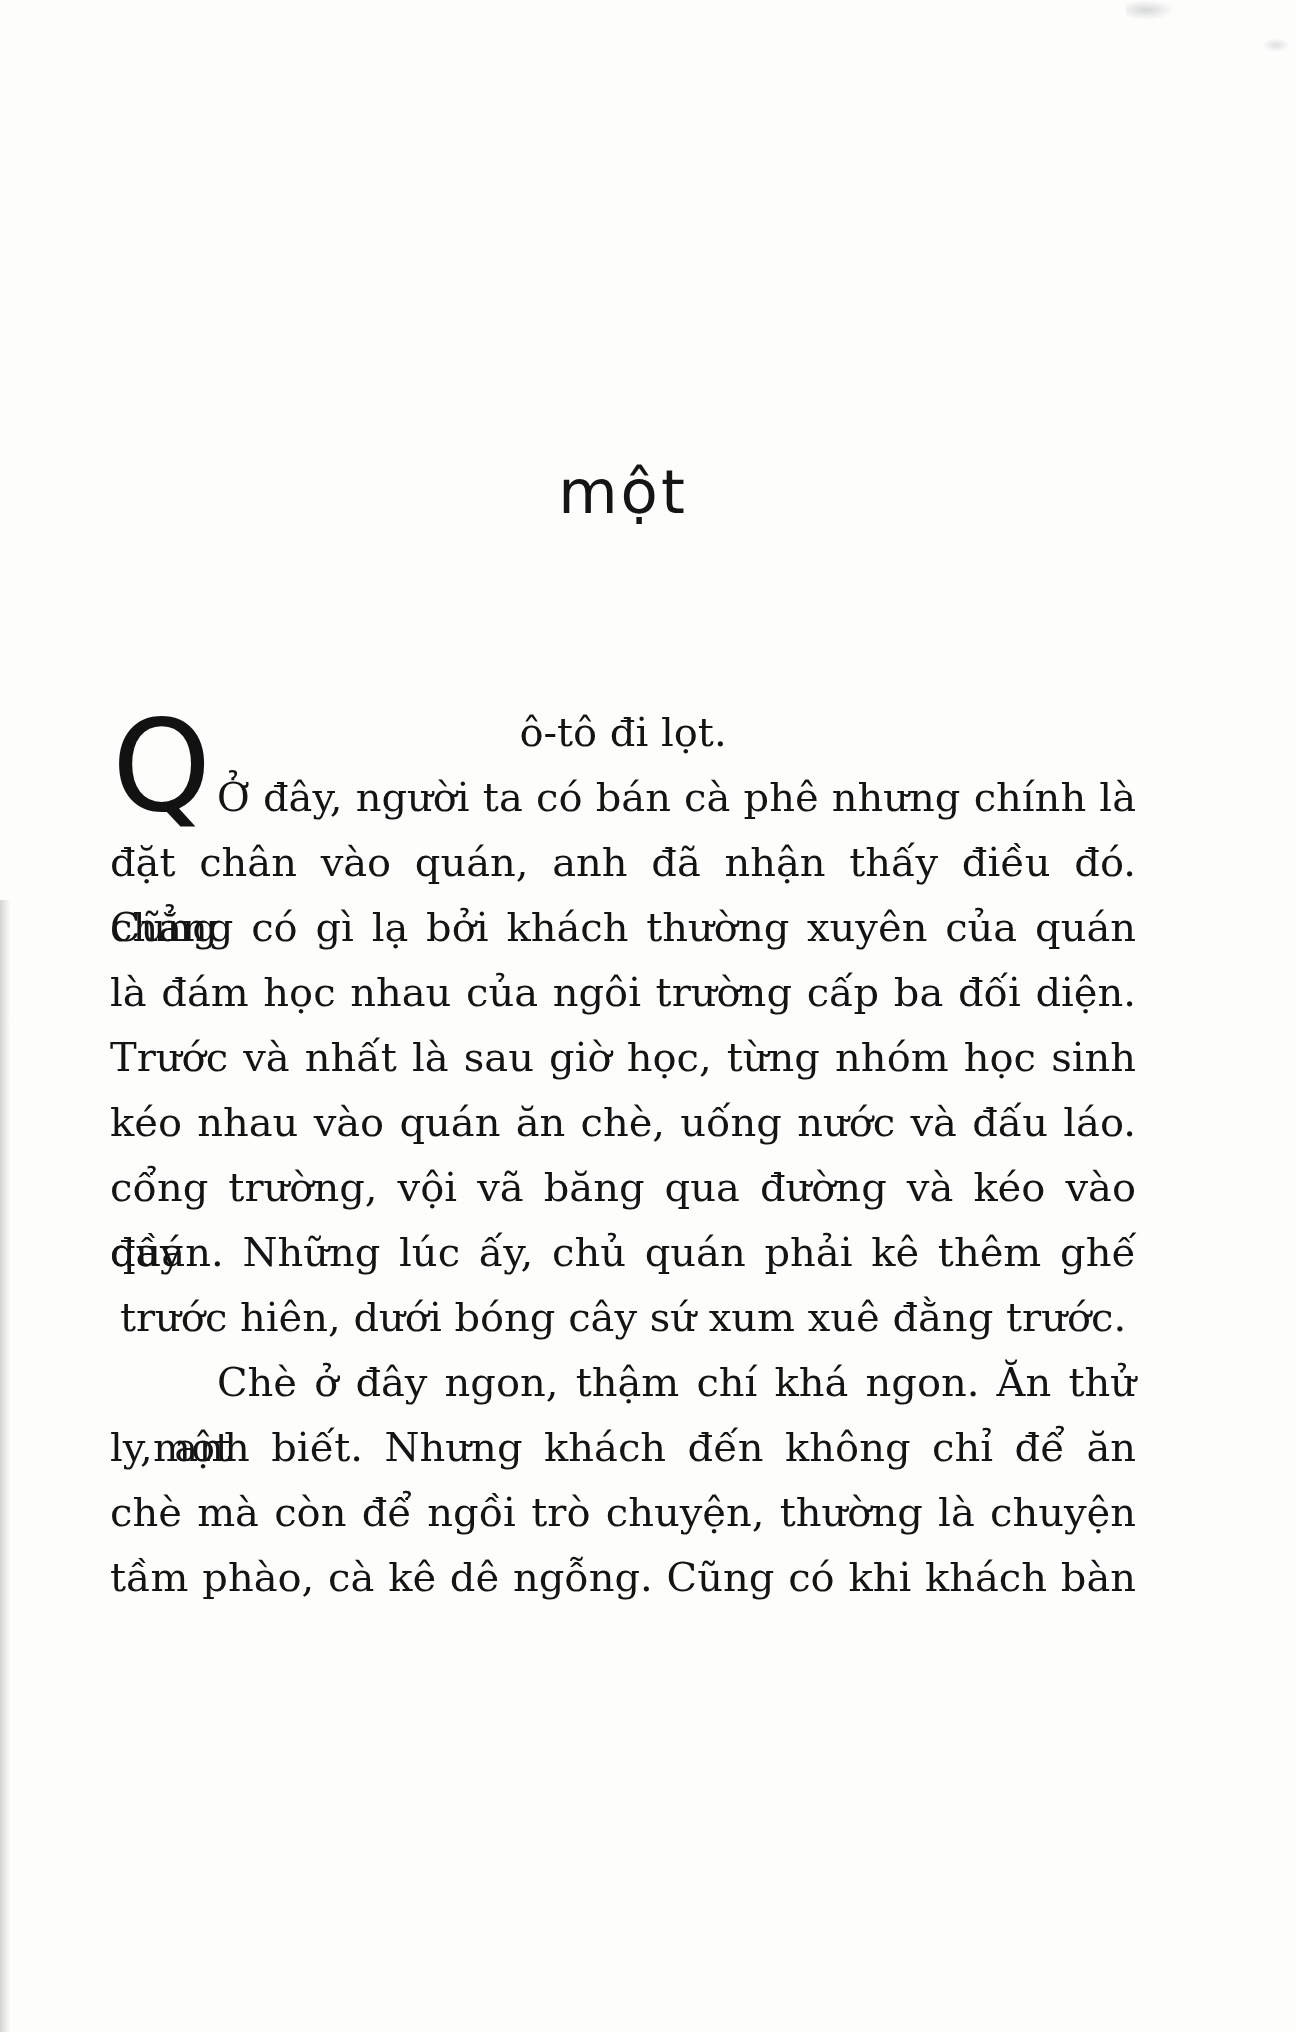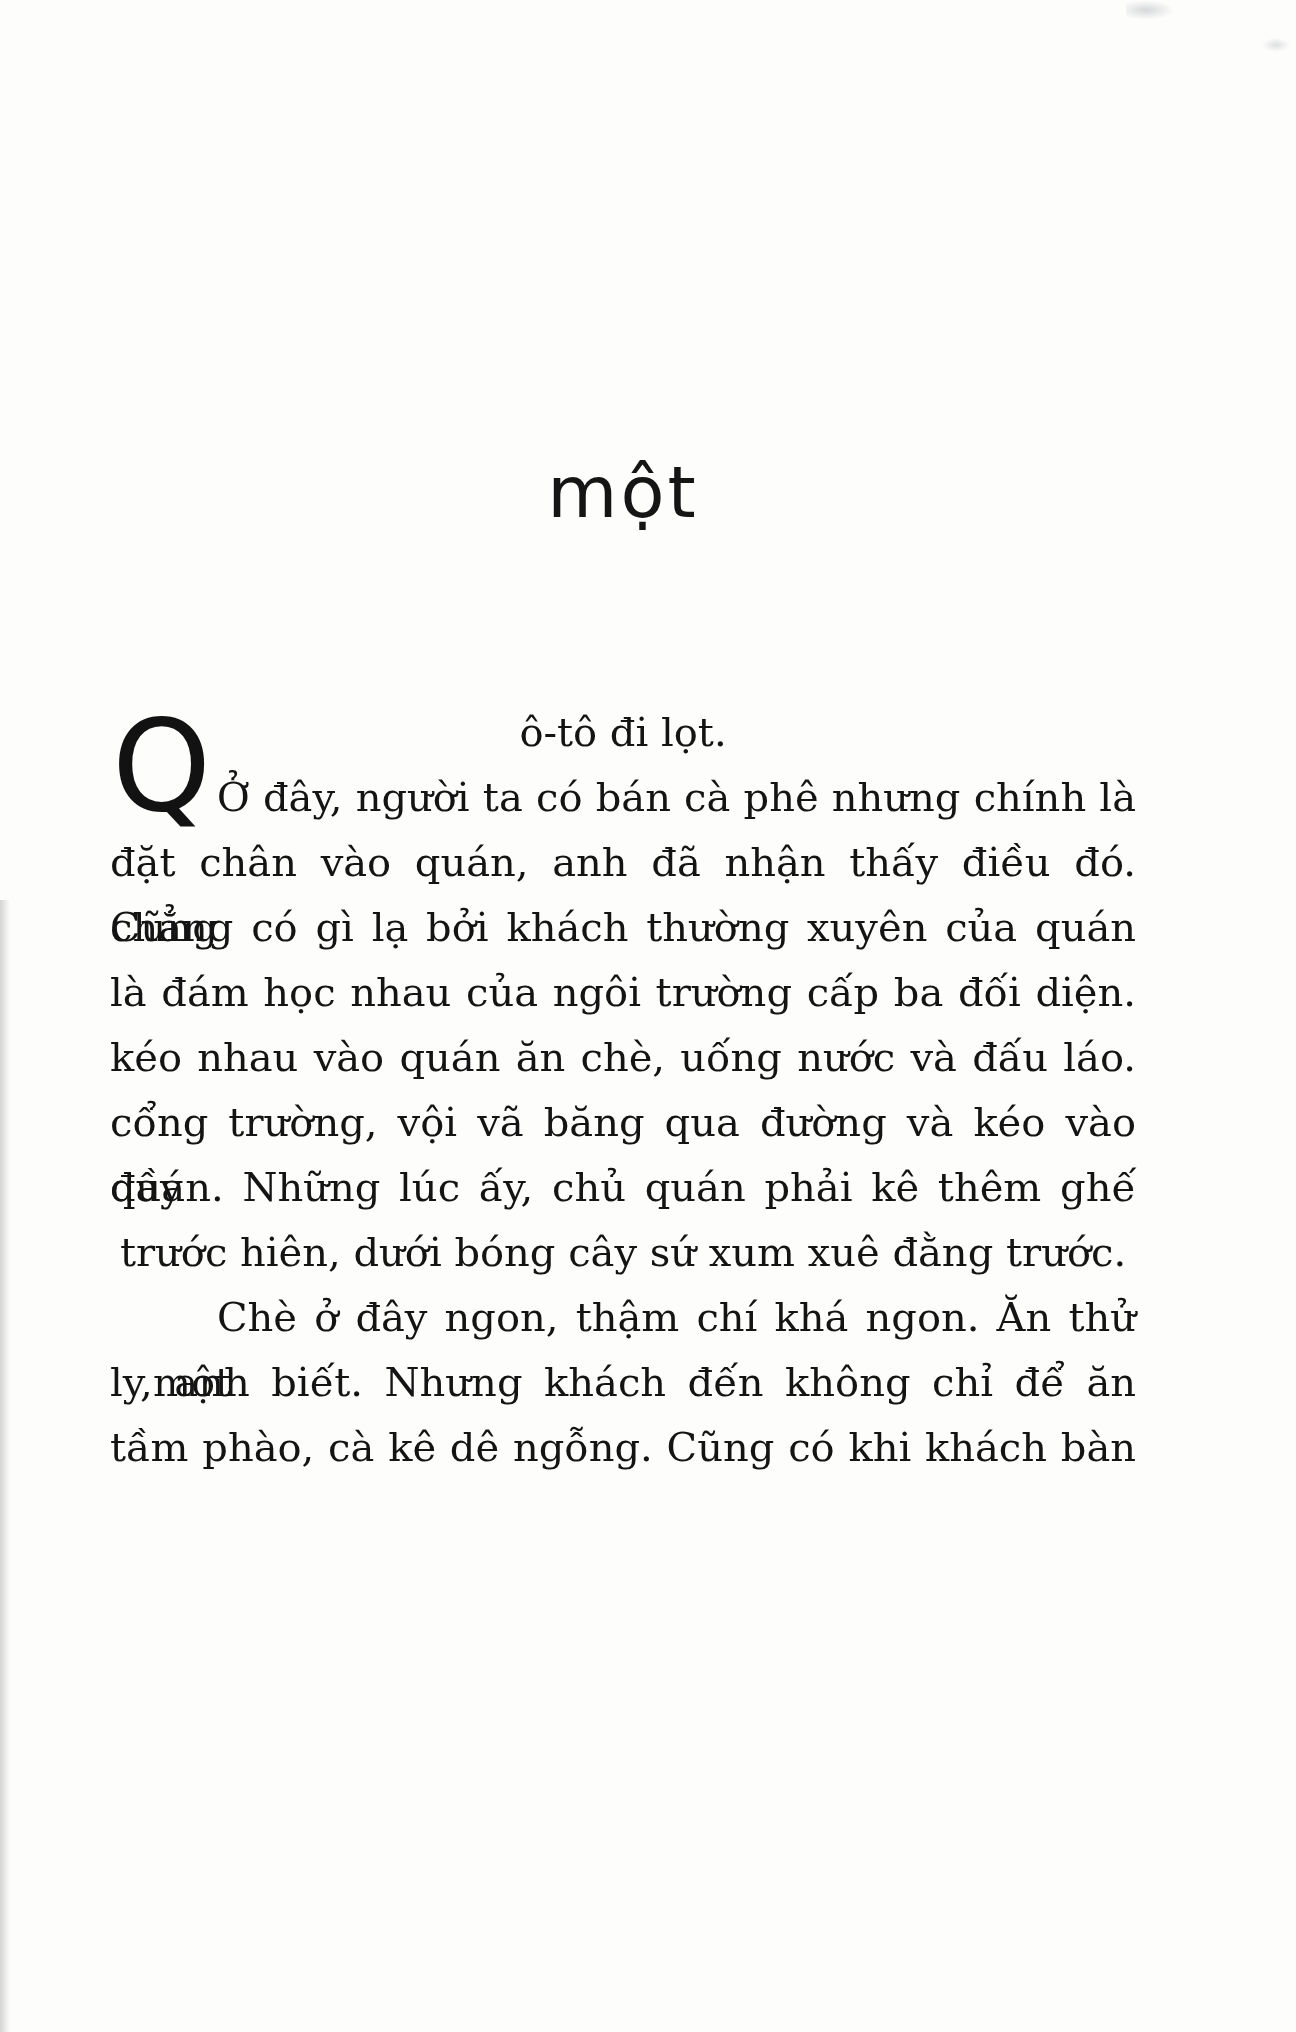--- a/index.html
+++ b/index.html
@@ -23,21 +23,21 @@
       radial-gradient(ellipse 20px 10px at 150px 45px, rgba(150,155,160,0.30), rgba(150,155,160,0) 70%);
     pointer-events:none;
   }
   .chapter-title{
     position:absolute;
     left:110px;top:452px;width:1026px;
     margin:0;
     text-align:center;
     font-family:"DejaVu Sans","Liberation Sans",sans-serif;
     font-weight:400;
-    font-size:72px;
+    font-size:61px;
     line-height:80px;
     letter-spacing:3px;
     color:#151515;
   }
   .body-text{
     position:absolute;
     left:110px;top:700px;width:1026px;
     font-size:40px;
     line-height:65px;
     color:#141414;
@@ -73,24 +73,26 @@
   <div class="body-text" id="body-text">
       <div class="para">
         <span class="dropcap">Q</span>
         <div class="line">ô-tô đi lọt.</div>
       </div>
       <div class="para">
         <div class="line just indent">Ở đây, người ta có bán cà phê nhưng chính là</div>
         <div class="line just">đặt chân vào quán, anh đã nhận thấy điều đó. Cũng</div>
         <div class="line just">chẳng có gì lạ bởi khách thường xuyên của quán</div>
         <div class="line just">là đám học nhau của ngôi trường cấp ba đối diện.</div>
+        <div class="line just">Trước và nhất là sau giờ học, từng nhóm học sinh</div>
         <div class="line just">kéo nhau vào quán ăn chè, uống nước và đấu láo.</div>
         <div class="line just">cổng trường, vội vã băng qua đường và kéo vào đầy</div>
         <div class="line just">quán. Những lúc ấy, chủ quán phải kê thêm ghế</div>
         <div class="line">trước hiên, dưới bóng cây sứ xum xuê đằng trước.</div>
       </div>
       <div class="para">
         <div class="line just indent">Chè ở đây ngon, thậm chí khá ngon. Ăn thử một</div>
         <div class="line just">ly, anh biết. Nhưng khách đến không chỉ để ăn</div>
+        <div class="line just">chè mà còn để ngồi trò chuyện, thường là chuyện</div>
         <div class="line just">tầm phào, cà kê dê ngỗng. Cũng có khi khách bàn</div>
       </div>
     </div>
 </div>
 
 </body></html>

